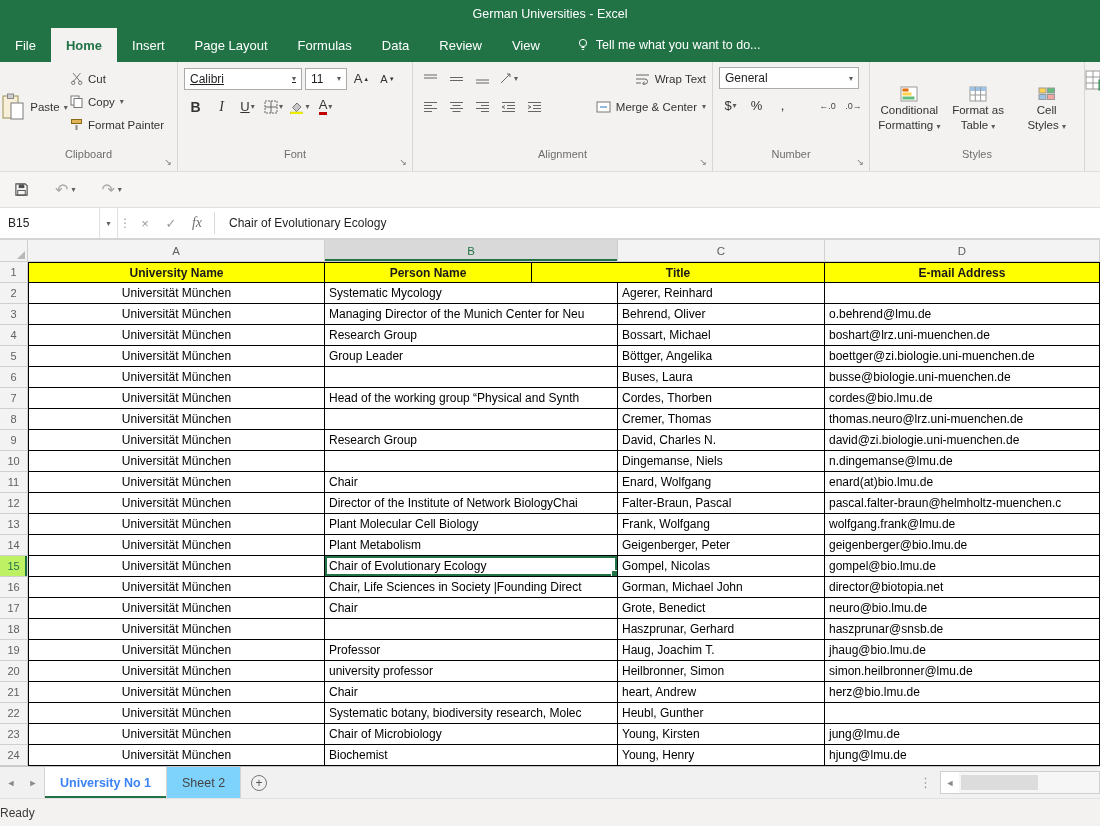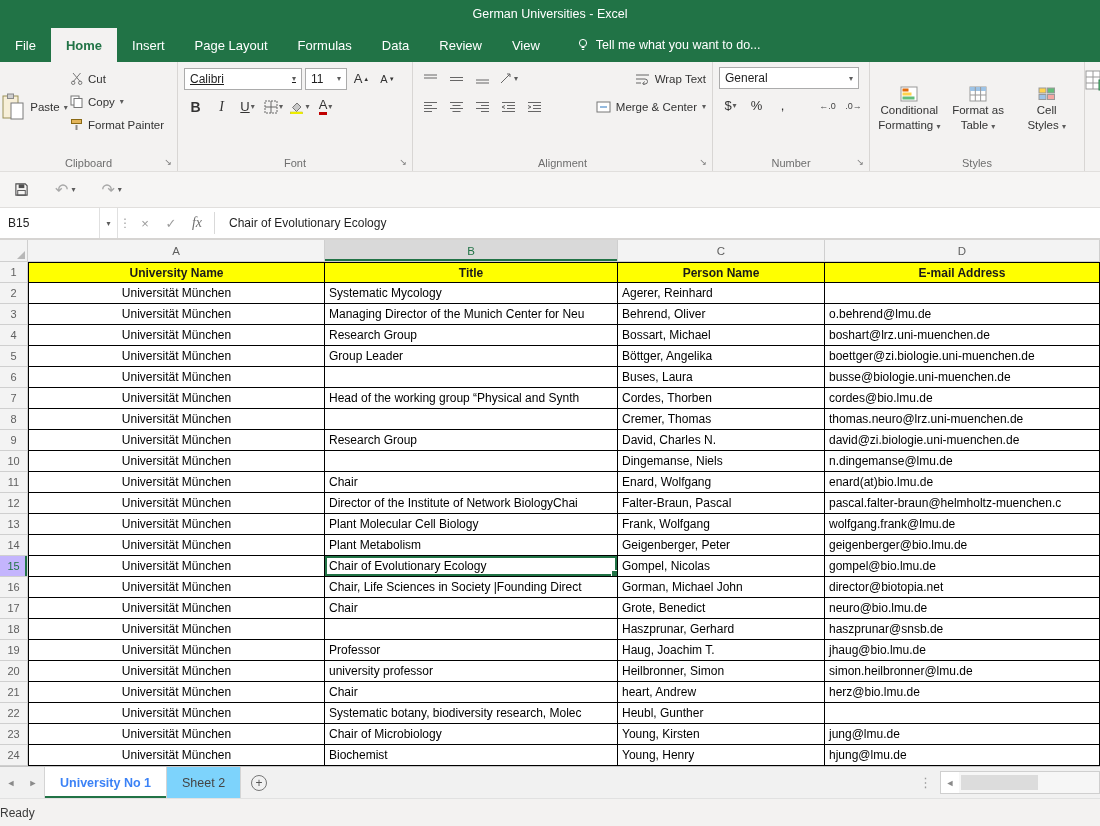--- a/index.html
+++ b/index.html
@@ -13,21 +13,21 @@
 
   
   .menubar { height: 34px; background: #217346; display: flex; align-items: stretch; flex: none; }
   .mtab { color: #fff; font-size: 13px; padding: 0 15px; display: flex; align-items: center; cursor: default; }
   .mtab.active { background: #f3f2f1; color: #217346; font-weight: 600; }
   .tellme { color: #fff; font-size: 12.5px; display: flex; align-items: center; gap: 7px; margin-left: 22px; }
 
   
   .ribbon { height: 110px; background: #f3f2f1; display: flex; flex: none; border-bottom: 1px solid #e1dfdd; }
   .rgroup { position: relative; height: 100%; border-right: 1px solid #d8d6d4; padding: 5px 4px 18px 6px; flex: none; }
-  .rgroup-label { position: absolute; bottom: 2px; left: 0; width: 100%; text-align: center;
+  .rgroup-label { position: absolute; bottom: 11px; left: 0; width: 100%; text-align: center;
     font-size: 11px; color: #6e6e6e; }
   .launcher { position: absolute; right: 3px; bottom: 3px; font-size: 9px; color: #7a7a7a;
     width: 12px; height: 12px; display: flex; align-items: center; justify-content: center; }
   .rrow { display: flex; align-items: center; gap: 3px; margin-bottom: 5px; }
   .rbtn-big { width: 56px; height: 80px; display: flex; flex-direction: row; align-items: center;
     justify-content: center; gap: 4px; color: #333; font-size: 11.5px; }
   .rbtn-small { display: flex; align-items: center; gap: 5px; height: 23px; color: #333; font-size: 11.5px; padding: 0 2px; }
   .rbtn-stack { width: 68px; height: 84px; display: flex; flex-direction: column; align-items: center;
     justify-content: center; gap: 2px; color: #333; font-size: 11.5px; text-align: center; line-height: 1.15; }
   .combo { background: #fff; border: 1px solid #ababab; height: 22px; display: flex; align-items: center;
@@ -74,21 +74,21 @@
     display: flex; align-items: center; justify-content: center; font-size: 11.5px; color: #5f5f5f; flex: none; }
   .col-h.active { background: #d9d9d9; color: #217346; box-shadow: inset 0 -2px 0 #217346; }
   .col-0 { width: 297px; }
   .col-1 { width: 293px; }
   .col-2 { width: 207px; }
   .col-3 { width: 274px; flex: 1; }
 
   .row { display: flex; height: 21px; }
   .row-h { width: 28px; background: #f3f3f3; border-right: 1px solid #cfcfcf; border-bottom: 1px solid #cfcfcf;
     display: flex; align-items: center; justify-content: center; font-size: 11px; color: #5f5f5f; flex: none; }
-  .row-h.active { background: #c4b5fd; color: #217346; box-shadow: inset -2px 0 0 #217346; }
+  .row-h.active { background: #bef264; color: #217346; box-shadow: inset -2px 0 0 #217346; }
   .cell { border-right: 1px solid #000; border-bottom: 1px solid #000; font-size: 12px; color: #000;
     padding: 0 4px; display: flex; align-items: center; overflow: hidden; white-space: nowrap; }
   .cell.col-0 { justify-content: center; border-left: 1px solid #000; }
   .cell.hdr { background: #ffff00; font-weight: bold; justify-content: center; border-top: 1px solid #000; color: #1a1a1a; }
   .cell.selected { box-shadow: inset 0 0 0 2px #217346; position: relative; }
   .cell.selected::after { content: ""; position: absolute; right: 0; bottom: 0; width: 5px; height: 5px;
     background: #217346; border-top: 1px solid #fff; border-left: 1px solid #fff; }
 
   
   .sheet-tabs { height: 32px; background: #f1f1f1; border-top: 1px solid #c6c6c6; display: flex;
@@ -416,22 +416,22 @@
       <div class="corner"></div>
       <div class="col-h col-0">A</div>
       <div class="col-h col-1 active">B</div>
       <div class="col-h col-2">C</div>
       <div class="col-h col-3">D</div>
     </div>
     <div id="rows">
         <div class="row">
           <div class="row-h">1</div>
           <div class="cell col-0 hdr">University Name</div>
+          <div class="cell col-2 hdr">Person Name</div>
           <div class="cell col-1 hdr">Title</div>
-          <div class="cell col-2 hdr">Person Name</div>
           <div class="cell col-3 hdr">E-mail Address</div>
         </div>
         <div class="row">
           <div class="row-h">2</div>
           <div class="cell col-0">Universität München</div>
           <div class="cell col-1">Systematic Mycology</div>
           <div class="cell col-2">Agerer, Reinhard</div>
           <div class="cell col-3"></div>
         </div>
         <div class="row">

